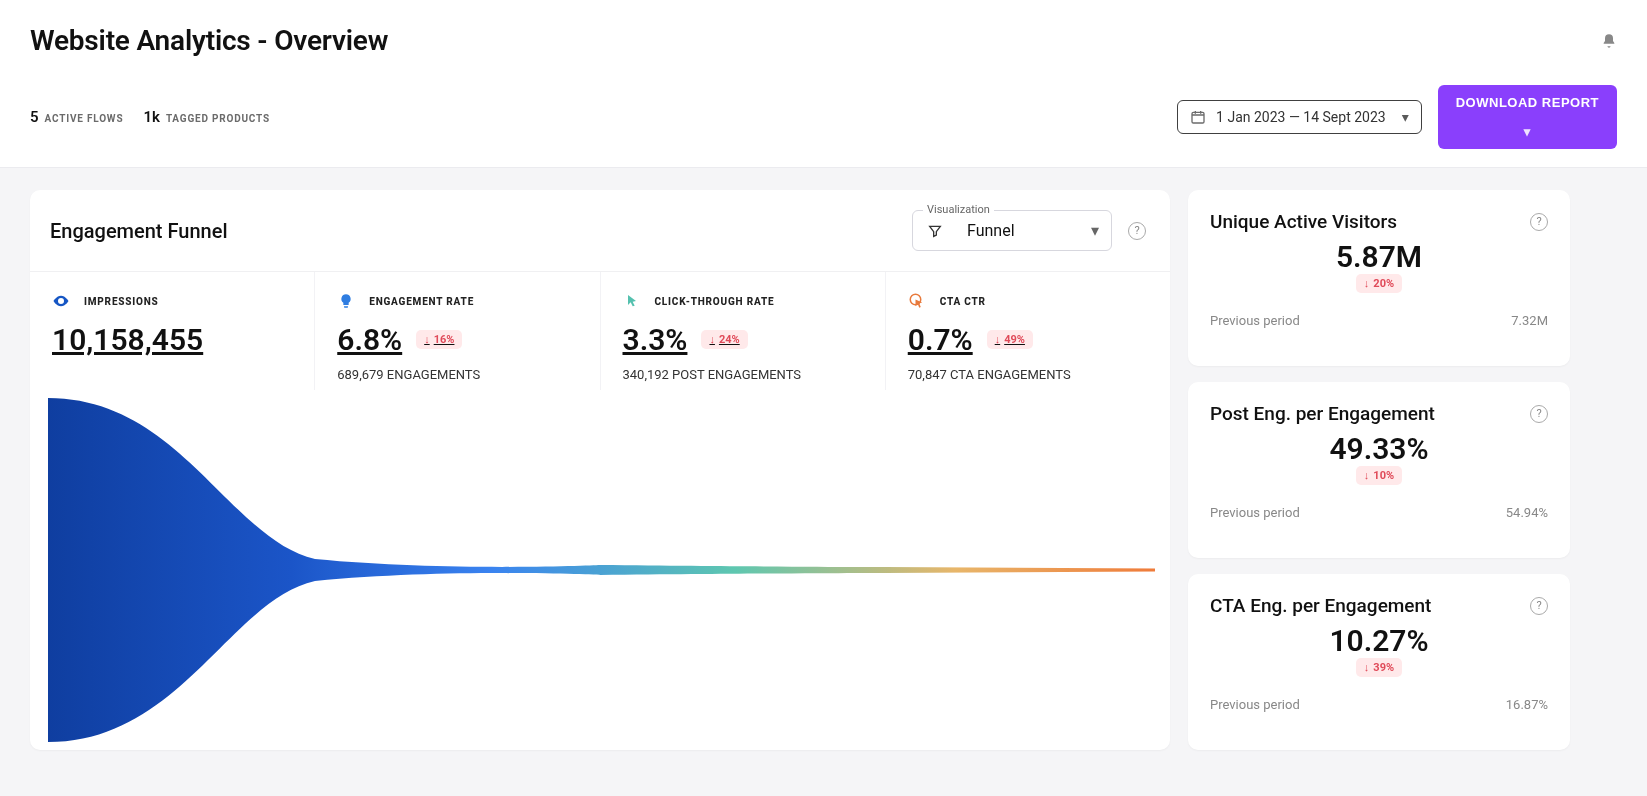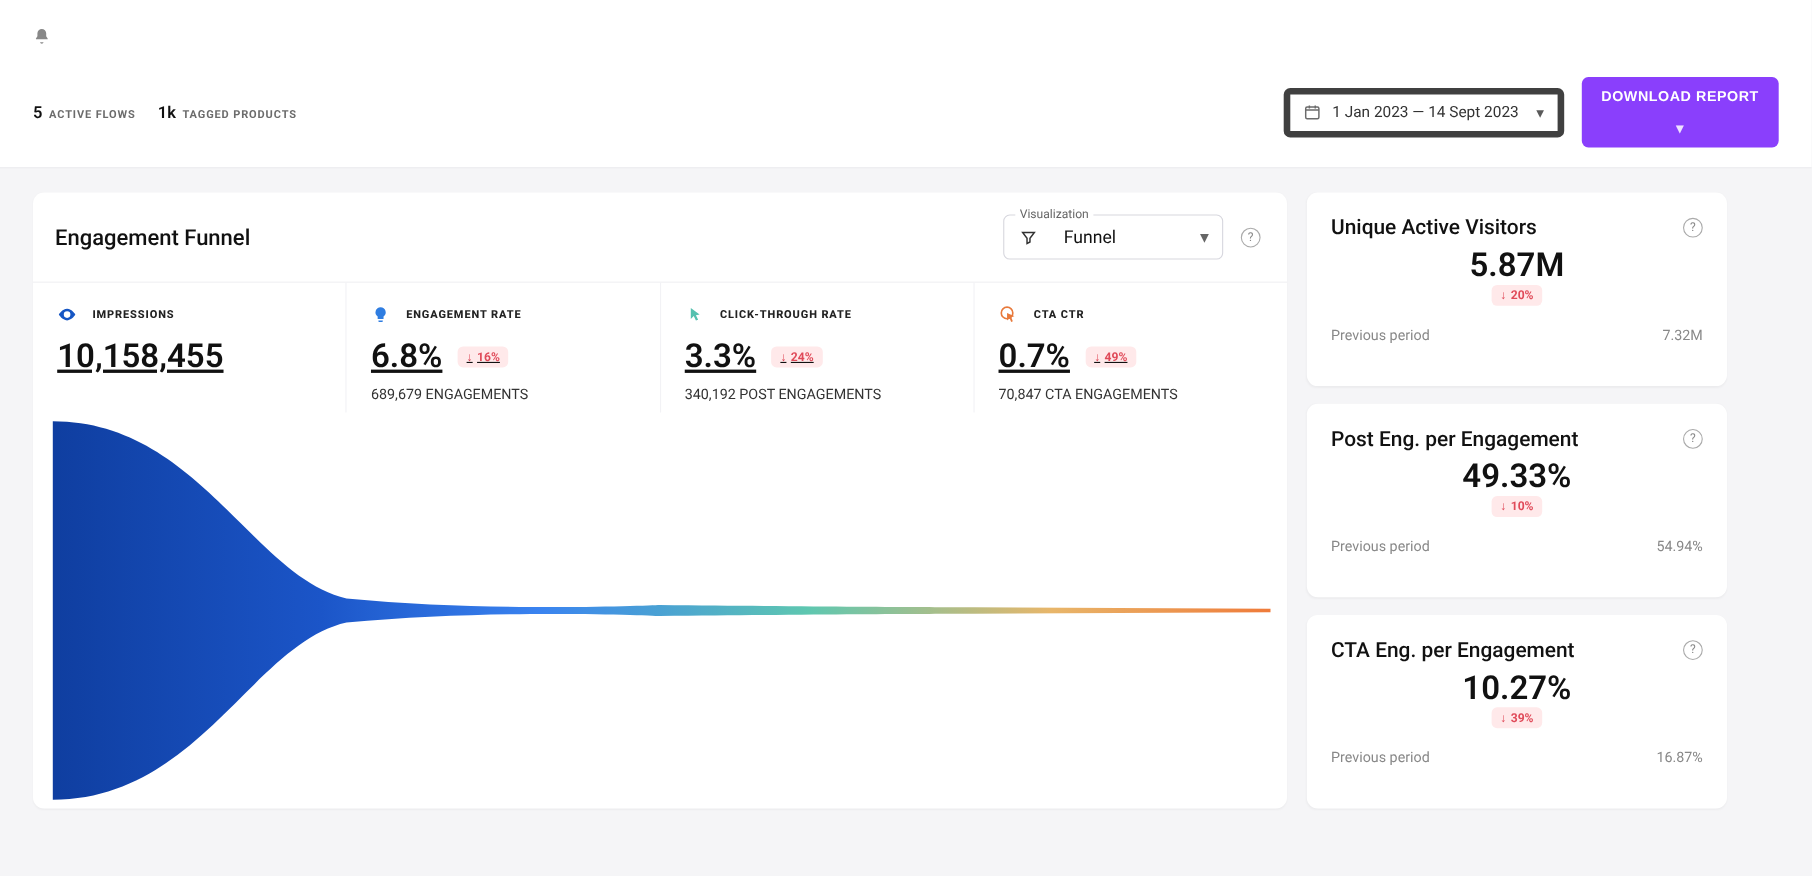--- a/index.html
+++ b/index.html
@@ -7,21 +7,21 @@
   .header { background: #fff; padding: 24px 30px 0 30px; }
   .title-row { display: flex; align-items: center; justify-content: space-between; }
   .page-title { font-size: 28px; font-weight: 600; letter-spacing: -0.2px; }
   .bell { color: #9e9e9e; font-size: 18px; cursor: pointer; }
   .subheader { display: flex; align-items: center; justify-content: space-between; padding: 28px 0 18px 0; }
   .stats-left { display: flex; gap: 20px; align-items: center; }
   .stat { display: flex; align-items: baseline; gap: 6px; }
   .stat-num { font-size: 15px; font-weight: 600; }
   .stat-label { font-size: 10px; font-weight: 700; letter-spacing: 0.8px; color: #6b6b6b; text-transform: uppercase; }
   .controls-right { display: flex; gap: 16px; align-items: center; }
-  .date-picker { display: flex; align-items: center; gap: 10px; border: 6px solid #404040; border-radius: 6px; padding: 8px 12px; background: #fff; font-size: 14px; color: #333; cursor: pointer; }
+  .date-picker { display: flex; align-items: center; gap: 10px; border: 1px solid #404040; border-radius: 6px; padding: 8px 12px; background: #fff; font-size: 14px; color: #333; cursor: pointer; }
   .date-picker .cal-icon { color: #6b6b6b; }
   .date-picker .caret { margin-left: 6px; color: #5a5a5a; }
   .download-btn { background: #8a3ffc; color: #fff; border: none; border-radius: 6px; padding: 10px 18px; font-size: 13px; font-weight: 700; letter-spacing: 0.5px; display: flex; align-items: center; gap: 14px; cursor: pointer; flex-direction: column; }
   .download-btn .caret { color: rgba(255,255,255,0.85); }
   .divider { border-bottom: 1px solid #ebebef; }
   .content { display: flex; gap: 18px; padding: 22px 30px 40px 30px; align-items: flex-start; }
   .card { background: #fff; border-radius: 10px; box-shadow: 0 1px 2px rgba(0,0,0,0.04); }
   .funnel-card { flex: 0 0 1140px; }
   .funnel-header { display: flex; align-items: center; justify-content: space-between; padding: 20px 24px 20px 20px; border-bottom: 1px solid #f0f0f2; }
   .funnel-title { font-size: 20px; font-weight: 500; }
@@ -48,20 +48,21 @@
   .side-val-row { display: flex; align-items: center; justify-content: flex-end; margin-top: 4px; flex-direction: column; }
   .side-value { font-size: 30px; font-weight: 600; }
   .side-prev-row { display: flex; justify-content: space-between; margin-top: 20px; font-size: 13px; color: #888; }
   svg.icon { display: block; }
 </style>
 </head>
 <body>
 
 <div class="header">
   <div class="title-row">
+    <h1 class="page-title">Website Analytics - Overview</h1>
     <span class="bell">
       <svg class="icon" width="16" height="18" viewBox="0 0 24 24" fill="#888">
           <path d="M12 2a6 6 0 0 0-6 6v4l-2 3v1h16v-1l-2-3V8a6 6 0 0 0-6-6zm0 20a2.5 2.5 0 0 0 2.45-2h-4.9A2.5 2.5 0 0 0 12 22z"></path>
         </svg>
     </span>
   </div>
   <div class="subheader">
     <div class="stats-left">
       <div class="stat">
         <span class="stat-num">5</span>

